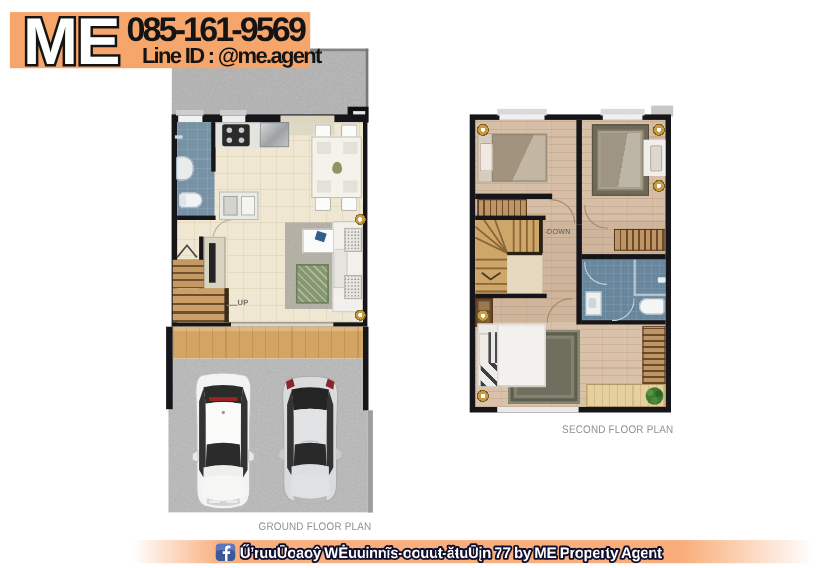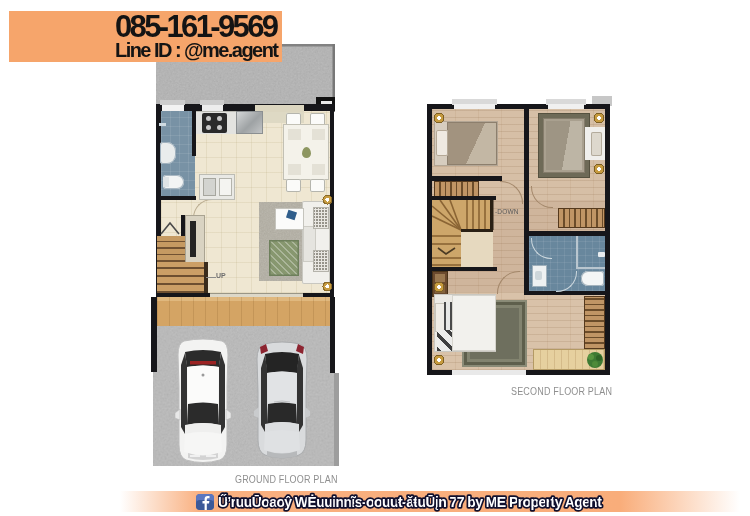--- a/index.html
+++ b/index.html
@@ -350,27 +350,31 @@
 <div class="abs" style="left:433px;top:281px;width:12px;height:12px;background:radial-gradient(circle,#fff 0 2px,#c79b3f 2px 4.5px,#7d5f23 4.5px 5.5px,rgba(0,0,0,0) 5.5px);border-radius:50%;"></div>
 
 <div class="abs" style="left:433px;top:354px;width:12px;height:12px;background:radial-gradient(circle,#fff 0 2px,#c79b3f 2px 4.5px,#7d5f23 4.5px 5.5px,rgba(0,0,0,0) 5.5px);border-radius:50%;"></div>
 
 <div class="abs" style="left:511px;top:386px;width:120px;height:11px;font-size:10px;color:#8f8f8f;letter-spacing:.2px;white-space:nowrap;transform:scaleX(.9);transform-origin:left;">SECOND FLOOR PLAN</div>
 
 </div>
 
 <div class="abs" style="left:9px;top:11px;width:273px;height:51px;background:#f6a56b;"></div>
 
+<div class="abs" style="left:16px;top:6px;width:110px;height:62px;">
+<svg width="110" height="62" viewBox="0 0 110 62">
+  <text x="5" y="52" font-family="Liberation Sans, sans-serif" font-size="60" font-weight="bold" fill="#ffffff" stroke="#141414" stroke-width="4.6" paint-order="stroke" letter-spacing="-1.5">ME</text>
+</svg></div>
 
 <div class="abs" style="left:114px;top:13px;width:170px;height:28px;">
 <svg width="170" height="28" viewBox="0 0 170 28">
   <text x="1" y="24" font-family="Liberation Sans, sans-serif" font-size="31" font-weight="bold" fill="#141414" textLength="164">085-161-9569</text>
 </svg></div>
 
-<div class="abs" style="left:114px;top:40px;width:170px;height:22px;">
+<div class="abs" style="left:128px;top:40px;width:170px;height:22px;">
 <svg width="170" height="22" viewBox="0 0 170 22">
   <text x="1" y="17" font-family="Liberation Sans, sans-serif" font-size="20" font-weight="bold" fill="#141414" textLength="164">Line ID : @me.agent</text>
 </svg></div>
 
 
 <div class="abs" style="left:0;top:491px;width:750px;height:21px;background:
  linear-gradient(90deg,rgba(249,176,128,0) 0,rgba(249,176,128,0) 120px,#f9b080 200px,#f9ad7a 620px,rgba(249,176,128,0) 740px);"></div>
 
 <div class="abs" style="left:196px;top:494px;width:18px;height:16px;">
 <svg width="18" height="16" viewBox="0 0 18 16">

